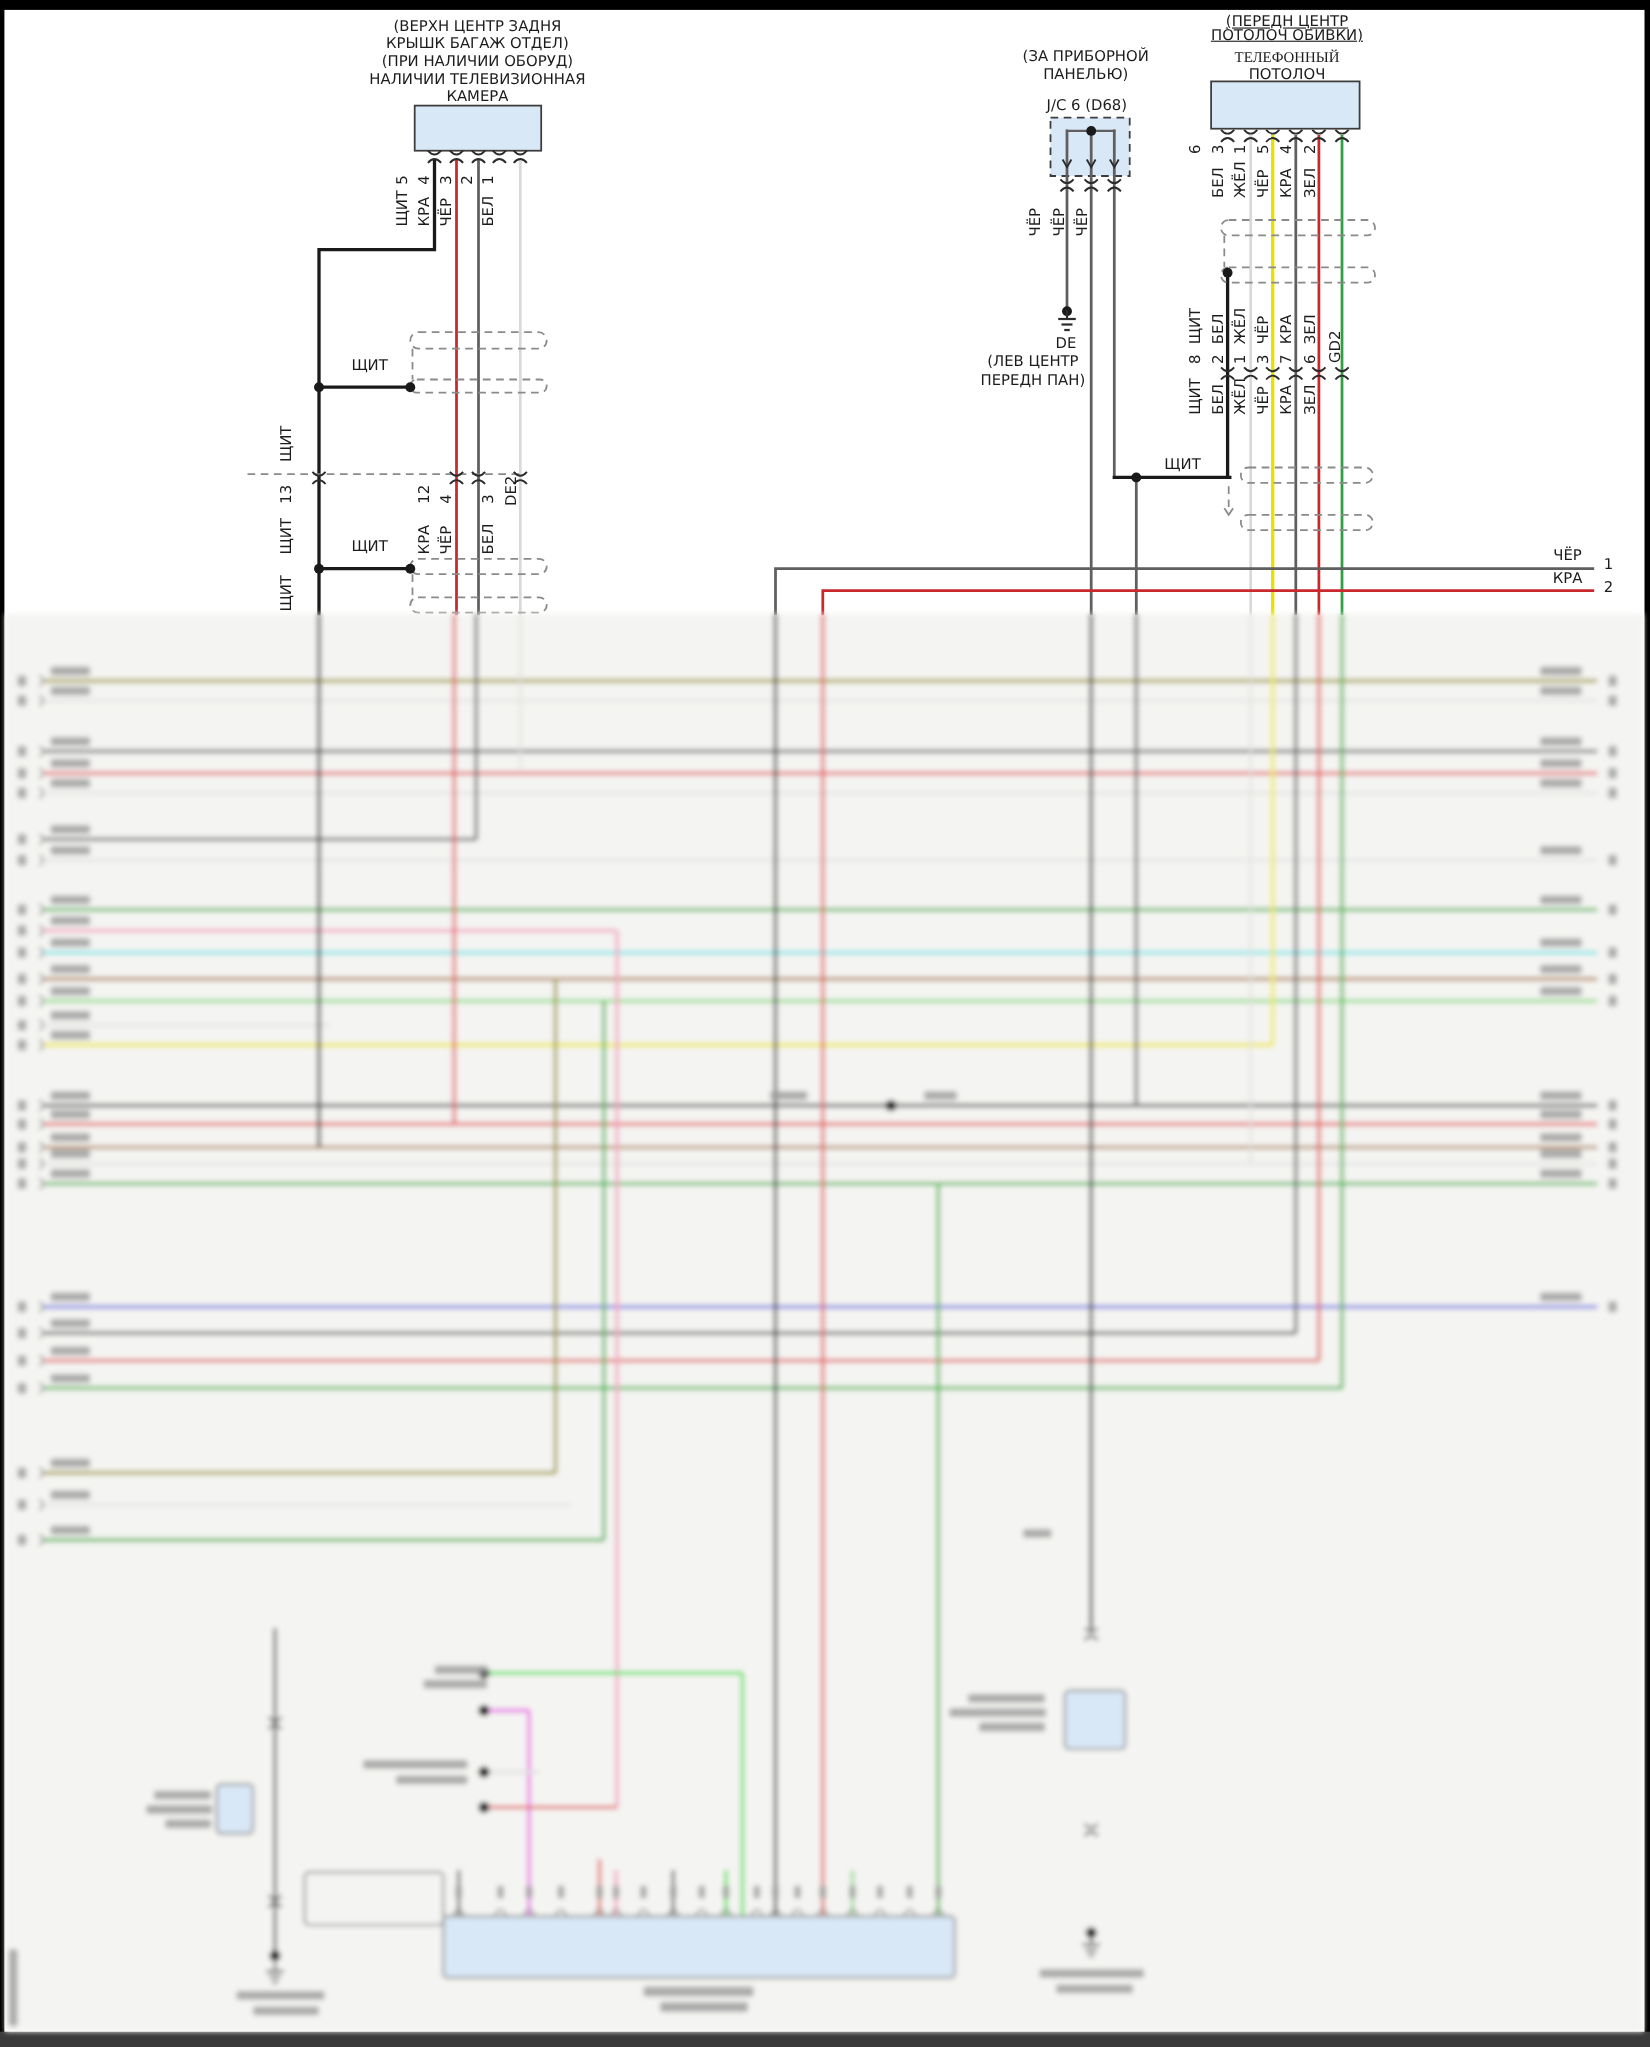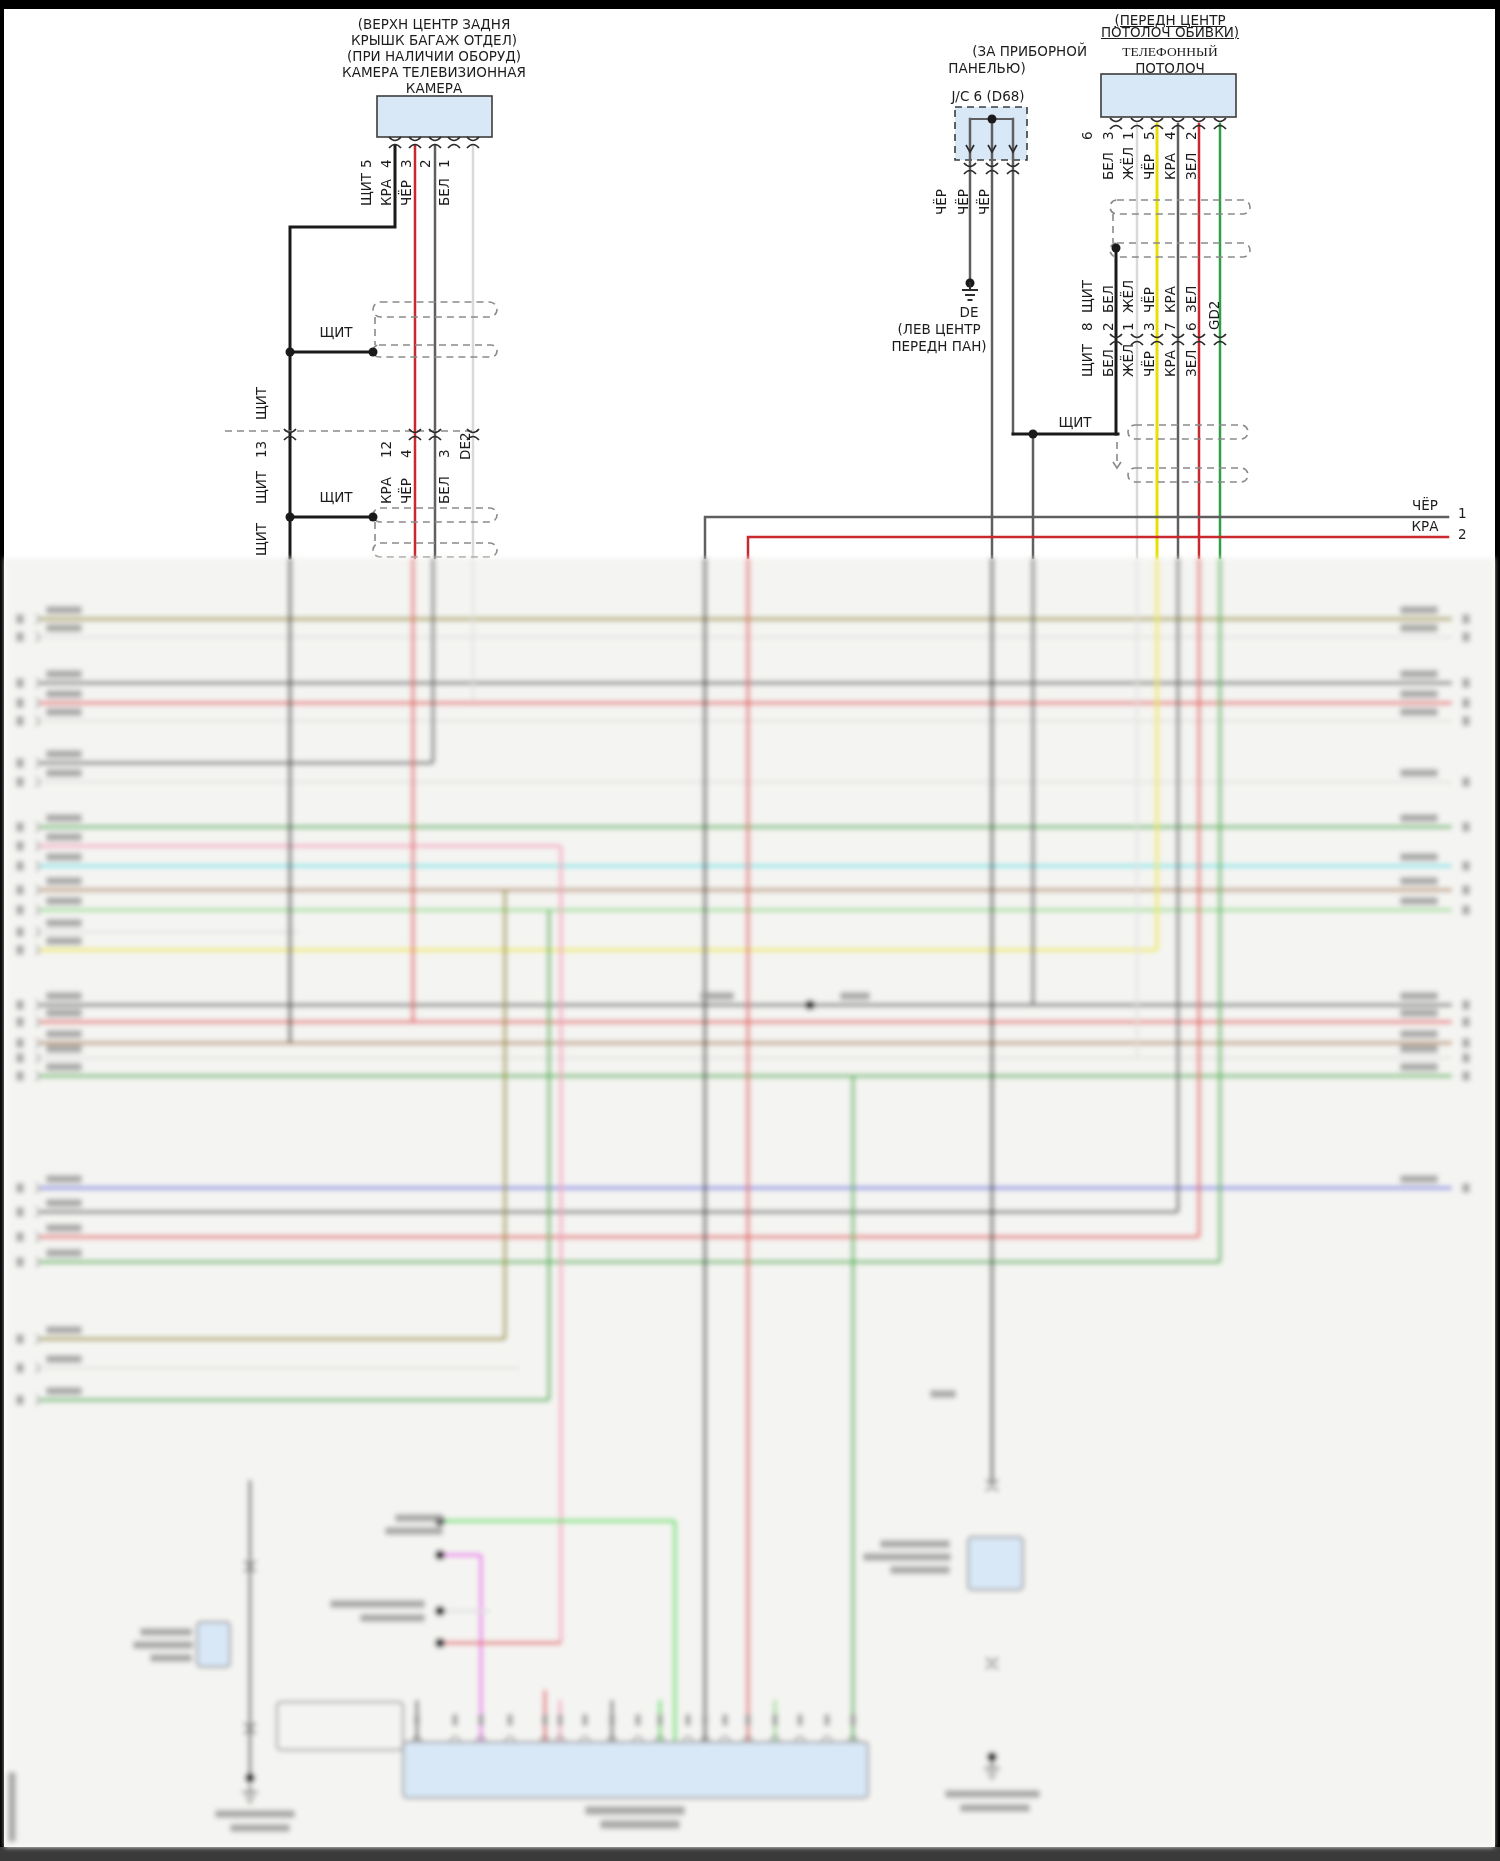--- a/index.html
+++ b/index.html
@@ -349,21 +349,21 @@
         <rect x="700" y="992" width="34" height="8" rx="2" fill="#9e9e9e" opacity="0.85"></rect>
         <rect x="840" y="992" width="30" height="8" rx="2" fill="#9e9e9e" opacity="0.85"></rect>
         <rect x="930" y="1390" width="26" height="8" rx="2" fill="#9e9e9e" opacity="0.85"></rect>
         <rect x="8" y="1772" width="8" height="70" rx="2" fill="#9e9e9e" opacity="0.85"></rect>
       </g>
   </svg>
   <div id="labels">
       <span class="lbl ctr" style="left: 304px; top: 16px; width: 260px;">(ВЕРХН ЦЕНТР ЗАДНЯ</span>
       <span class="lbl ctr" style="left: 304px; top: 32px; width: 260px;">КРЫШК БАГАЖ ОТДЕЛ)</span>
       <span class="lbl ctr" style="left: 304px; top: 48px; width: 260px;">(ПРИ НАЛИЧИИ ОБОРУД)</span>
-      <span class="lbl ctr" style="left: 304px; top: 64px; width: 260px;">КАМЕРА ТЕЛЕВИЗИОННАЯ</span>
+      <span class="lbl ctr" style="left: 304px; top: 64px; width: 260px;">НАЛИЧИИ ТЕЛЕВИЗИОННАЯ</span>
       <span class="lbl ctr" style="left: 304px; top: 80px; width: 260px;">КАМЕРА</span>
       <span class="vlbl" style="left: 374px; top: 152px;">5</span>
       <span class="vlbl" style="left: 374px; top: 190px;">ЩИТ</span>
       <span class="vlbl" style="left: 394px; top: 152px;">4</span>
       <span class="vlbl" style="left: 394px; top: 190px;">КРА</span>
       <span class="vlbl" style="left: 414px; top: 152px;">3</span>
       <span class="vlbl" style="left: 414px; top: 190px;">ЧЁР</span>
       <span class="vlbl" style="left: 433px; top: 152px;">2</span>
       <span class="vlbl" style="left: 452px; top: 152px;">1</span>
       <span class="vlbl" style="left: 452px; top: 190px;">БЕЛ</span>
@@ -373,21 +373,21 @@
       <span class="vlbl" style="left: 269px; top: 540px;">ЩИТ</span>
       <span class="vlbl" style="left: 269px; top: 442px;">13</span>
       <span class="vlbl" style="left: 269px; top: 488px;">ЩИТ</span>
       <span class="vlbl" style="left: 394px; top: 442px;">12</span>
       <span class="vlbl" style="left: 394px; top: 488px;">КРА</span>
       <span class="vlbl" style="left: 414px; top: 442px;">4</span>
       <span class="vlbl" style="left: 414px; top: 488px;">ЧЁР</span>
       <span class="vlbl" style="left: 452px; top: 442px;">3</span>
       <span class="vlbl" style="left: 452px; top: 488px;">БЕЛ</span>
       <span class="vlbl" style="left: 473px; top: 444px;">DE2</span>
-      <span class="lbl ctr" style="left: 887px; top: 43px; width: 200px; text-align: right;">(ЗА ПРИБОРНОЙ</span>
+      <span class="lbl ctr" style="left: 887px; top: 43px; width: 200px;">(ЗА ПРИБОРНОЙ</span>
       <span class="lbl ctr" style="left: 887px; top: 60px; width: 200px;">ПАНЕЛЬЮ)</span>
       <span class="lbl ctr" style="left: 888px; top: 88px; width: 200px;">J/C 6 (D68)</span>
       <span class="vlbl" style="left: 949px; top: 199px;">ЧЁР</span>
       <span class="vlbl" style="left: 971px; top: 199px;">ЧЁР</span>
       <span class="vlbl" style="left: 992px; top: 199px;">ЧЁР</span>
       <span class="lbl ctr" style="left: 944px; top: 304px; width: 50px;">DE</span>
       <span class="lbl ctr" style="left: 864px; top: 321px; width: 150px;">(ЛЕВ ЦЕНТР</span>
       <span class="lbl ctr" style="left: 864px; top: 338px; width: 150px;">ПЕРЕДН ПАН)</span>
       <span class="lbl ctr" style="left: 1049px; top: 414px; width: 52px;">ЩИТ</span>
       <span class="lbl ctr" style="left: 1070px; top: 12px; width: 200px; text-decoration: underline;">(ПЕРЕДН ЦЕНТР</span>

